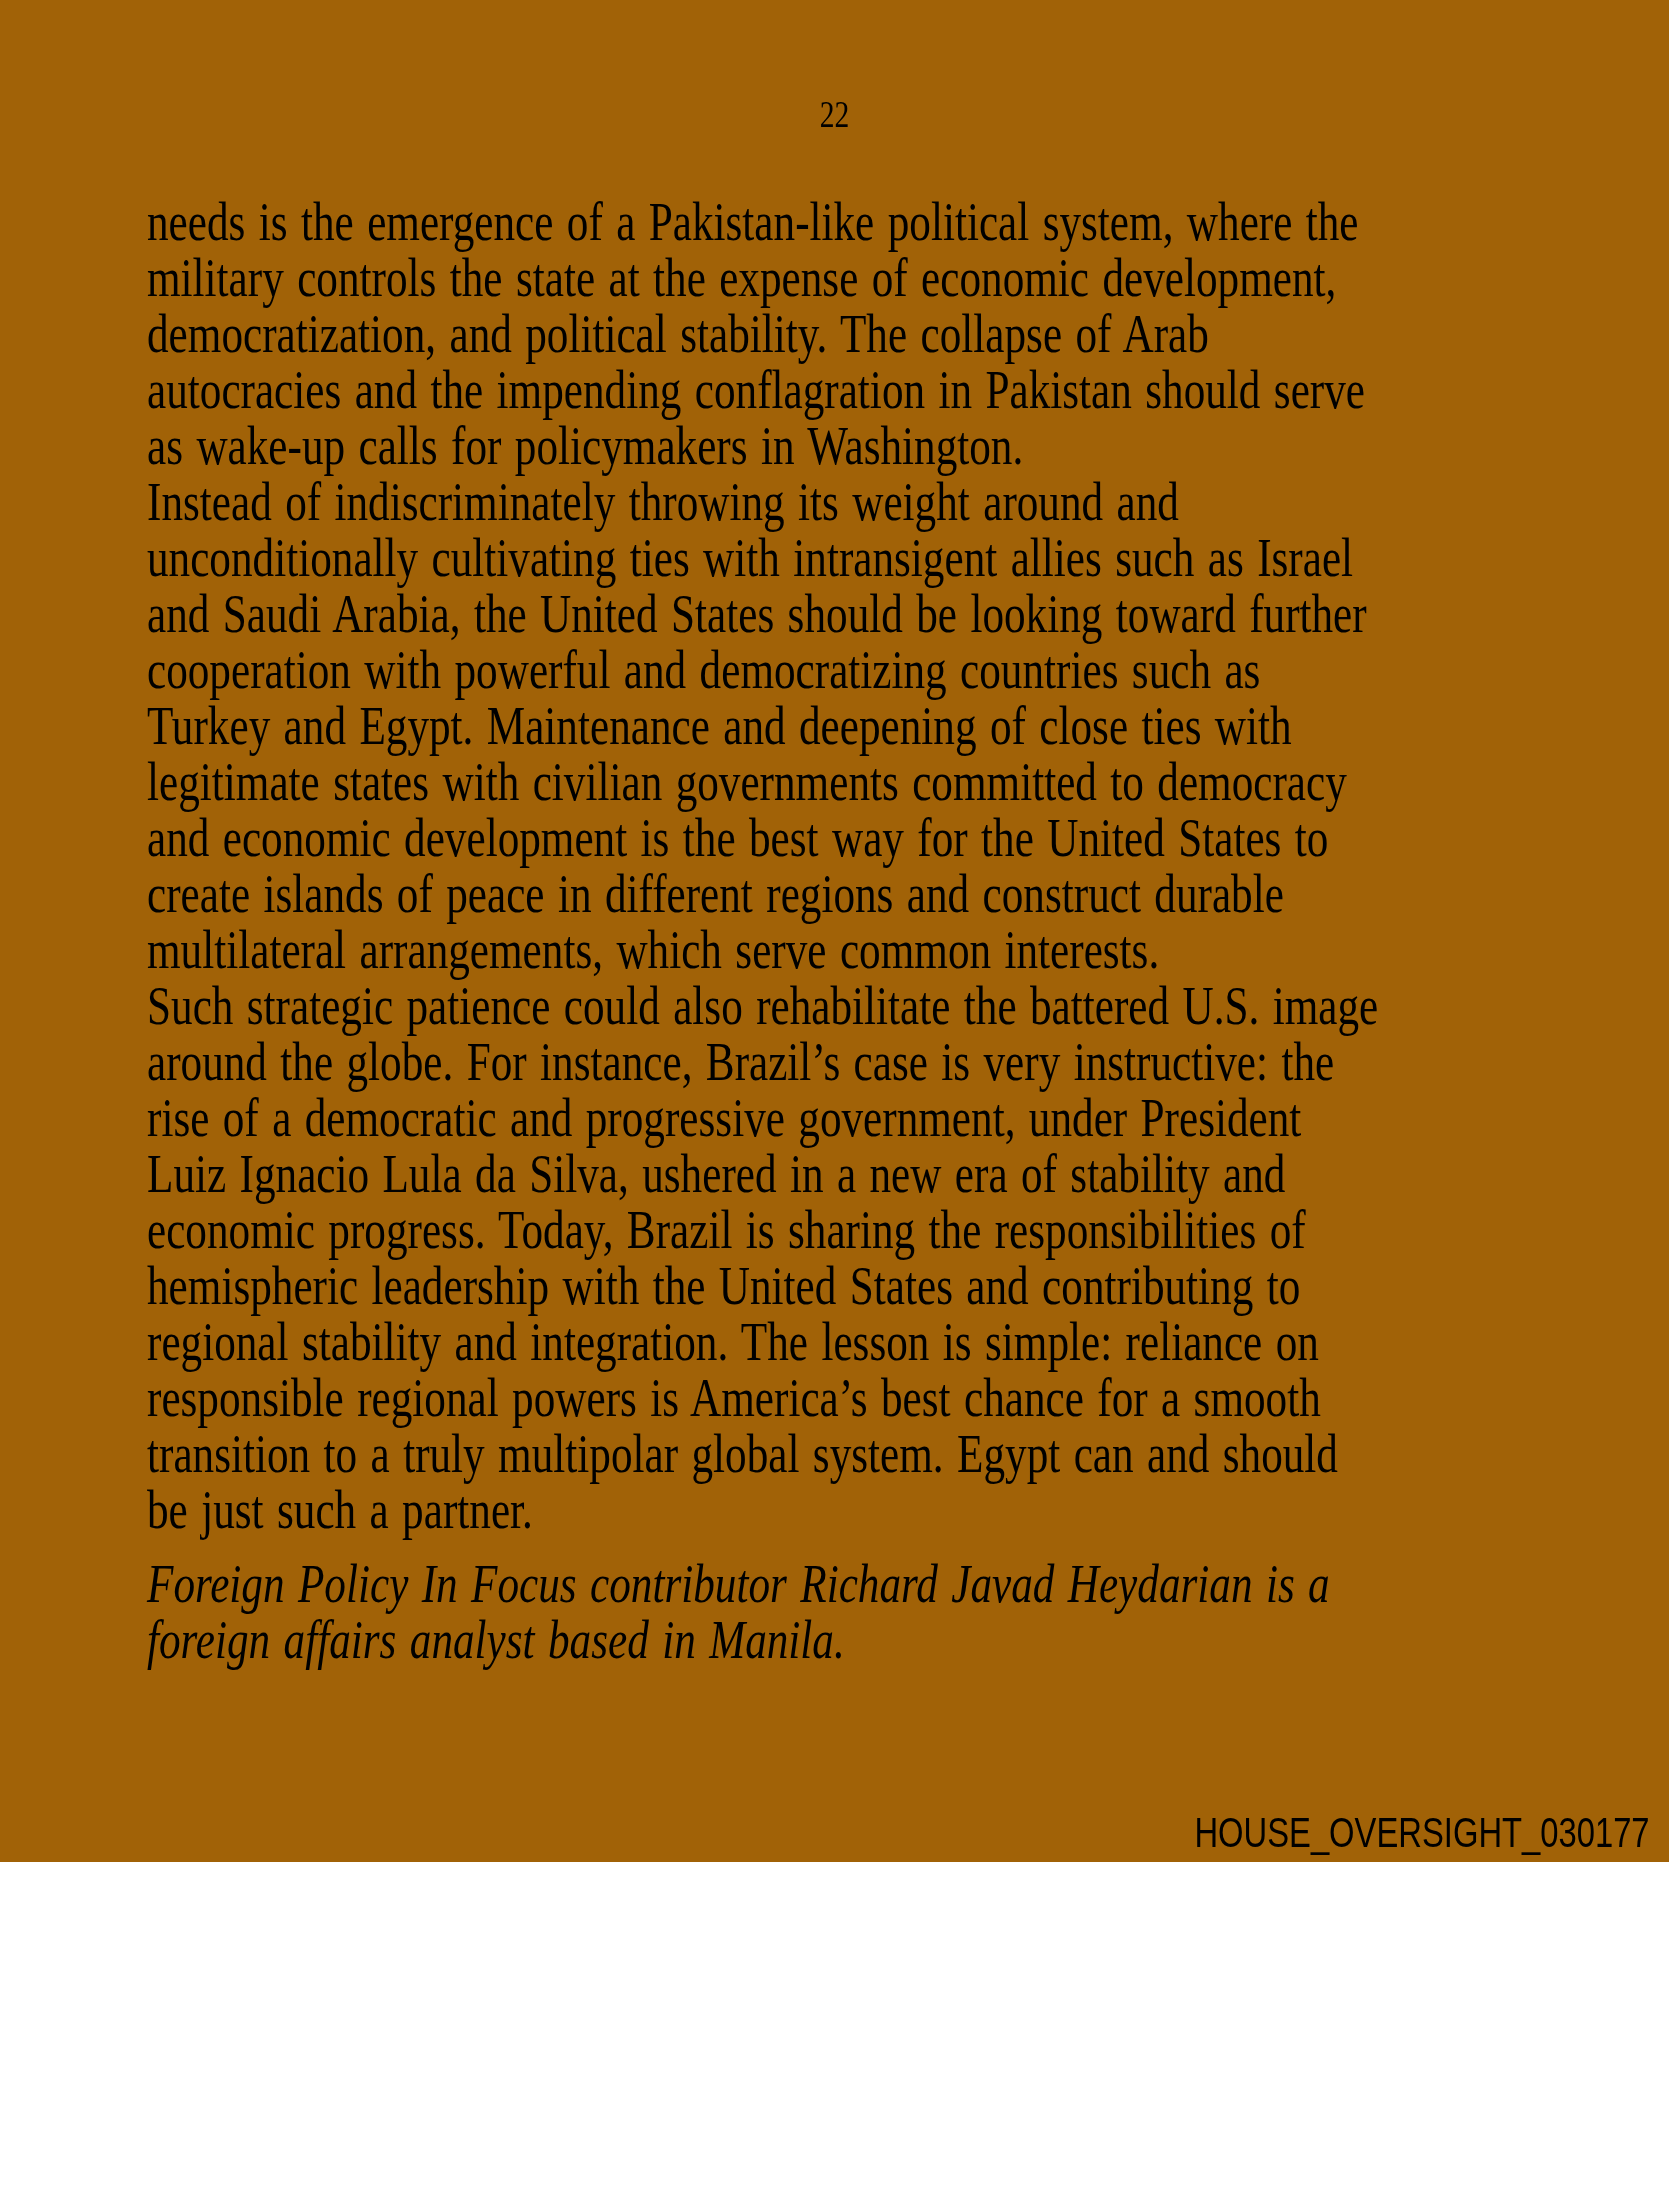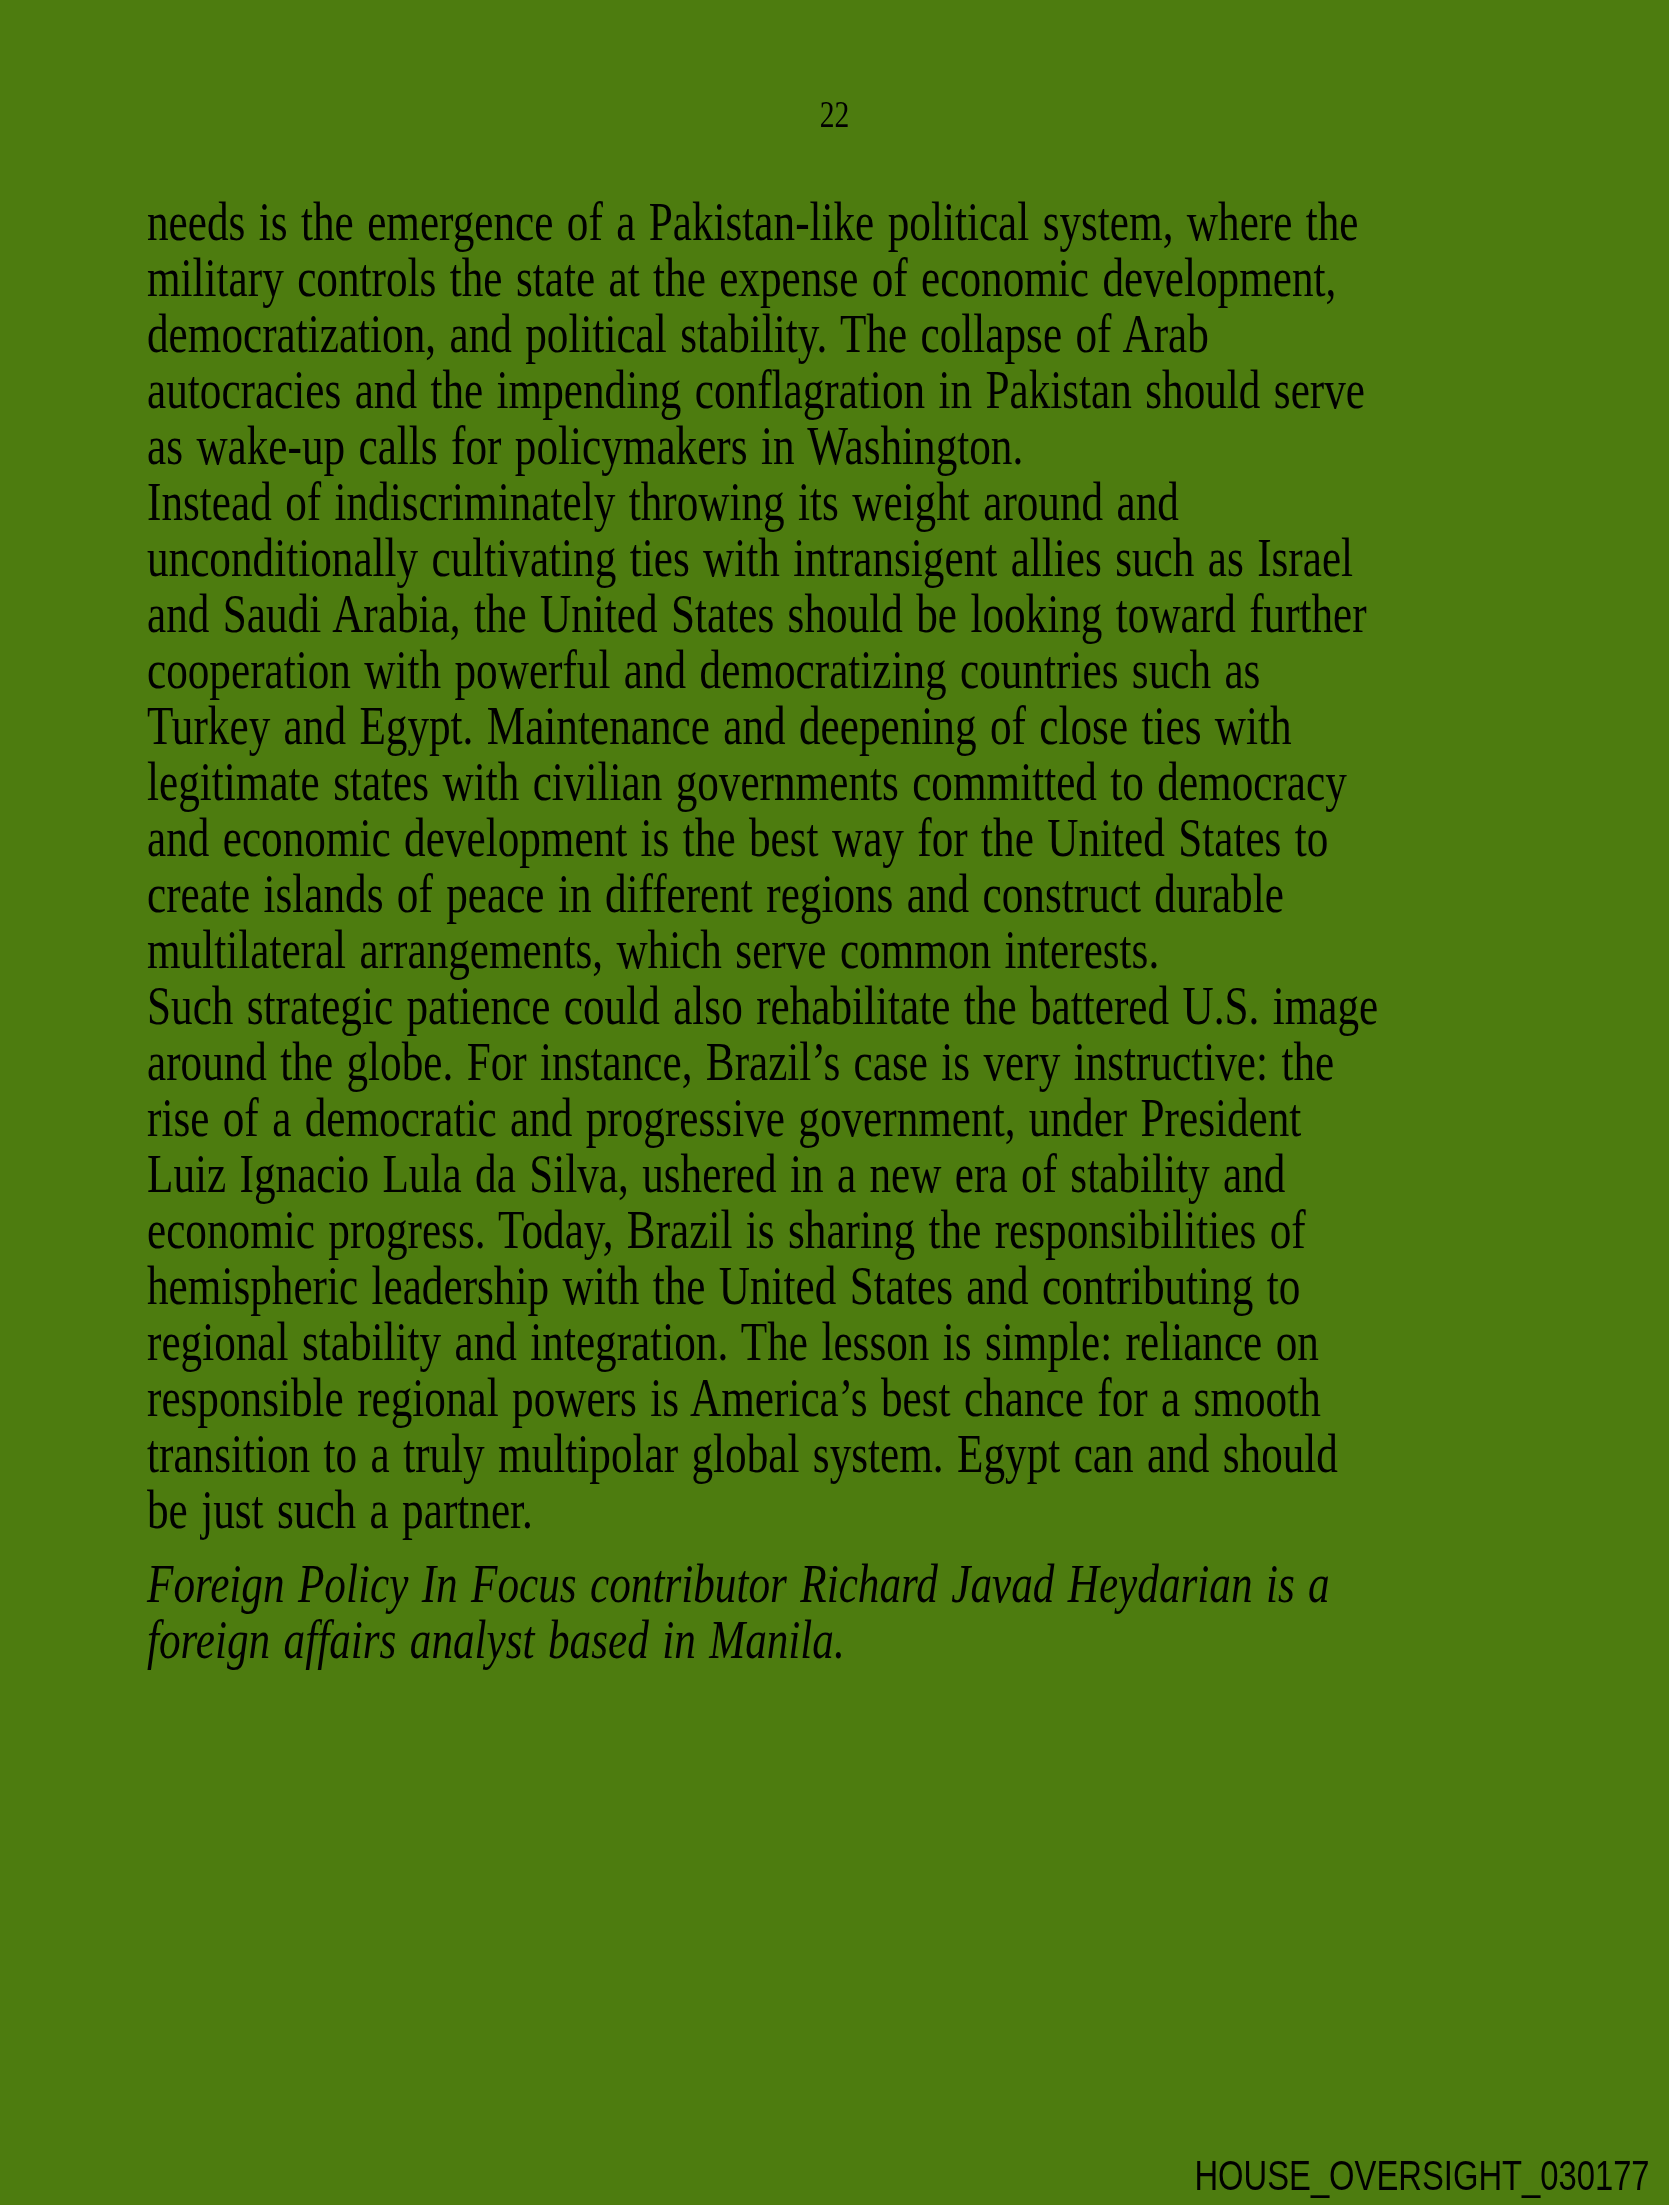--- a/index.html
+++ b/index.html
@@ -3,22 +3,22 @@
 <meta charset="utf-8">
 <style>
   html, body {
     margin: 0;
     padding: 0;
     background: #ffffff;
   }
   .page {
     position: relative;
     width: 1669px;
-    height: 2205px;
-    background: #4d7c0f;
+    height: 1862px;
+    background: #a16207;
     color: #000000;
     font-family: "Liberation Serif", serif;
     overflow: hidden;
   }
   .page-number {
     position: absolute;
     top: 96px;
     left: 0;
     width: 100%;
     text-align: center;

